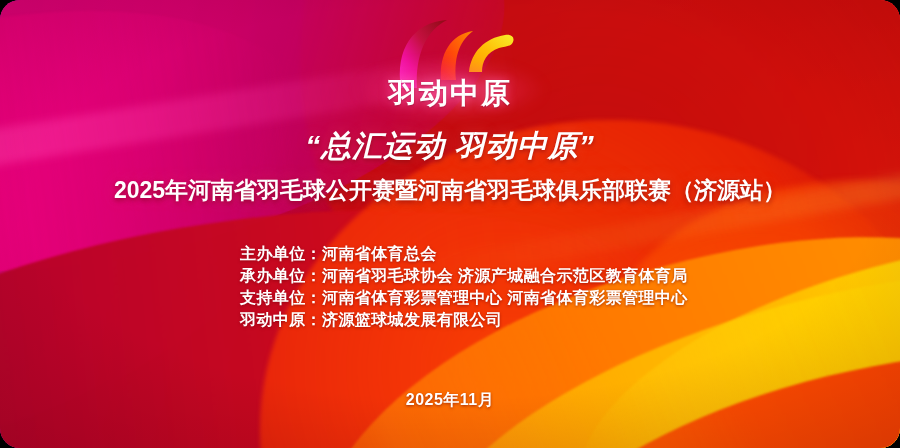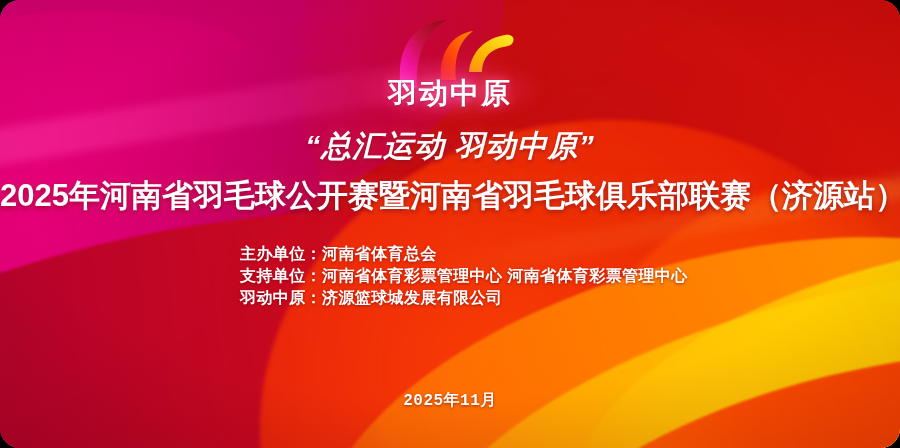--- a/index.html
+++ b/index.html
@@ -243,21 +243,21 @@
     font-style: italic;
   }
 
   
   .headline {
     position: absolute;
     top: 175px;
     left: 0;
     right: 0;
     text-align: center;
-    font-size: 31px;
+    font-size: 23px;
     font-weight: 700;
     color: #ffffff;
     letter-spacing: 0px;
     text-shadow: 0 2px 5px rgba(110,0,10,.6), 0 0 16px rgba(255,110,110,.28);
     white-space: nowrap;
   }
 
   
   .orgs {
     position: absolute;
@@ -285,21 +285,20 @@
     position: absolute;
     top: 390px;
     left: 0;
     right: 0;
     text-align: center;
     font-size: 16px;
     font-weight: 700;
     color: #ffffff;
     letter-spacing: .5px;
     text-shadow: 0 1px 3px rgba(110,0,10,.6);
-    font-family: Liberation Mono, monospace;
   }
 </style>
 </head>
 <body>
 
 <div id="poster">
 
   <div class="bg-base"></div>
   <div class="rib-dark-arc"></div>
   <div class="rib-magenta-1"></div>
@@ -349,20 +348,21 @@
       </div>
       <div class="logo-text">羽动中原</div>
     </div>
 
     <div class="slogan">“总汇运动 羽动中原”</div>
 
     <div class="headline">2025年河南省羽毛球公开赛暨河南省羽毛球俱乐部联赛（济源站）</div>
 
     <div class="orgs">
       <div class="org-line">主办单位：河南省体育总会</div>
+      <div class="org-line">承办单位：河南省羽毛球协会  济源产城融合示范区教育体育局</div>
       <div class="org-line">支持单位：河南省体育彩票管理中心  河南省体育彩票管理中心</div>
       <div class="org-line">羽动中原：济源篮球城发展有限公司</div>
     </div>
 
     <div class="date">2025年11月</div>
 
   </div>
 </div>
 
 </body></html>

